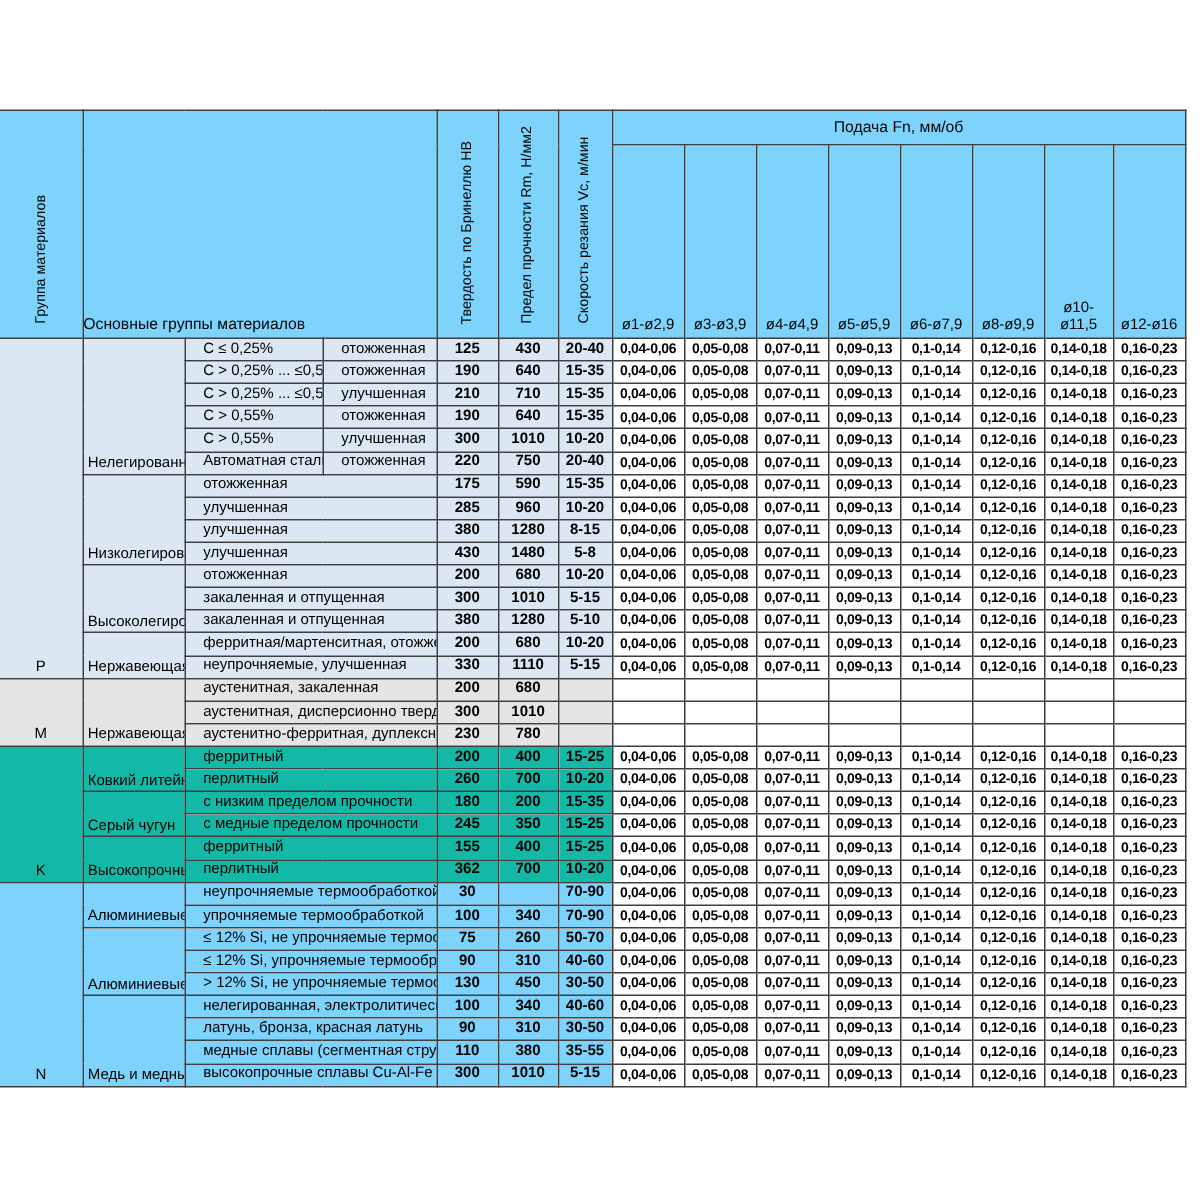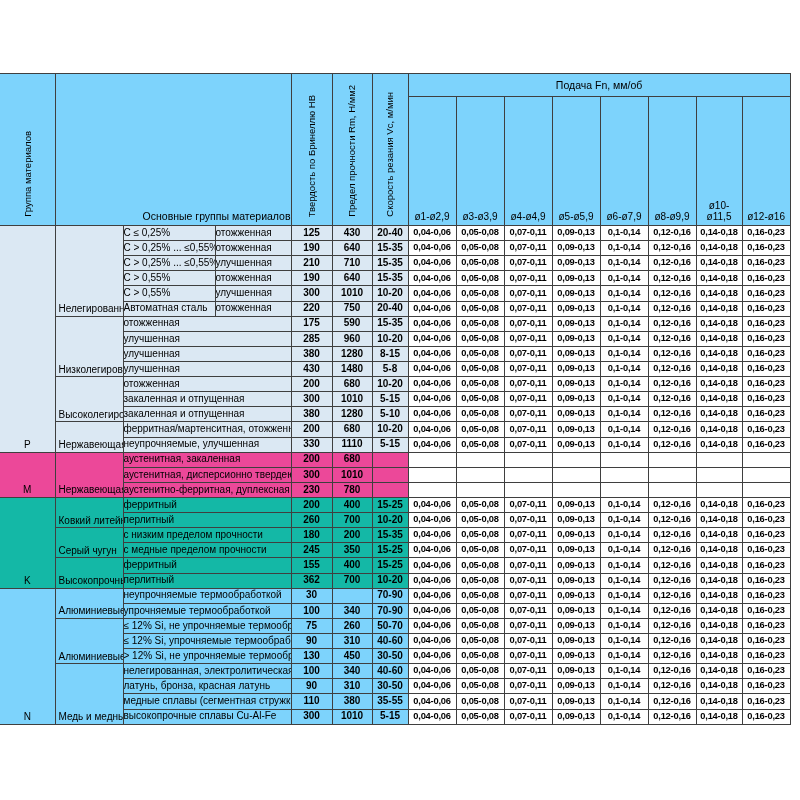--- a/index.html
+++ b/index.html
@@ -10,32 +10,32 @@
   
   thead th{background:#7dd3fc;font-weight:normal;vertical-align:bottom;border-top:none;}
   tr.hrow1{height:22px;}
   tr.hrow2{height:129px;}
   th.a-h{border-left:none;}
   th.feed-title{border-top:1px solid #3f3f3f;vertical-align:middle;text-align:center;
                 font-size:10.5px;height:22px;}
   th.rot-h,th.a-h{text-align:center;}
   .vert{display:inline-block;writing-mode:vertical-rl;transform:rotate(180deg);
         font-size:9.5px;white-space:nowrap;padding:4px 0 5px 0;line-height:1;}
-  th.bd-h{text-align:right;font-size:10.5px;padding-bottom:3px;}
+  th.bd-h{text-align:left;font-size:10.5px;padding-bottom:3px;}
   th.dia{font-weight:normal;font-size:10px;text-align:center;padding-bottom:3px;}
   
   tbody tr{height:15.12px;}
   tbody td{font-size:10px;line-height:1.05;}
   td.a{border-left:none;text-align:center;vertical-align:bottom;padding-bottom:1px;}
   td.b{text-align:left;vertical-align:bottom;white-space:nowrap;padding:0 0 1px 3px;}
-  td.c,td.d,td.cd{text-align:left;vertical-align:middle;white-space:nowrap;padding-left:0;}
+  td.c,td.d,td.cd{text-align:left;vertical-align:middle;white-space:nowrap;padding-left:12px;}
   td.num{text-align:center;font-weight:bold;}
   td.feed{text-align:center;font-weight:bold;font-size:9.3px;letter-spacing:-0.2px;background:#fff;}
 </style>
-<style>.p{background:#DBE8F3}.m{background:#ec4899}.k{background:#14b8a6}.n{background:#7dd3fc}</style></head>
+<style>.p{background:#DBE8F3}.m{background:#e5e5e5}.k{background:#14b8a6}.n{background:#7dd3fc}</style></head>
 <body>
 
 <div class="page">
   <table class="tbl">
     <colgroup>
       <col style="width:55px">
         <col style="width:68px">
         <col style="width:92px">
         <col style="width:76px">
       <col style="width:41px">

